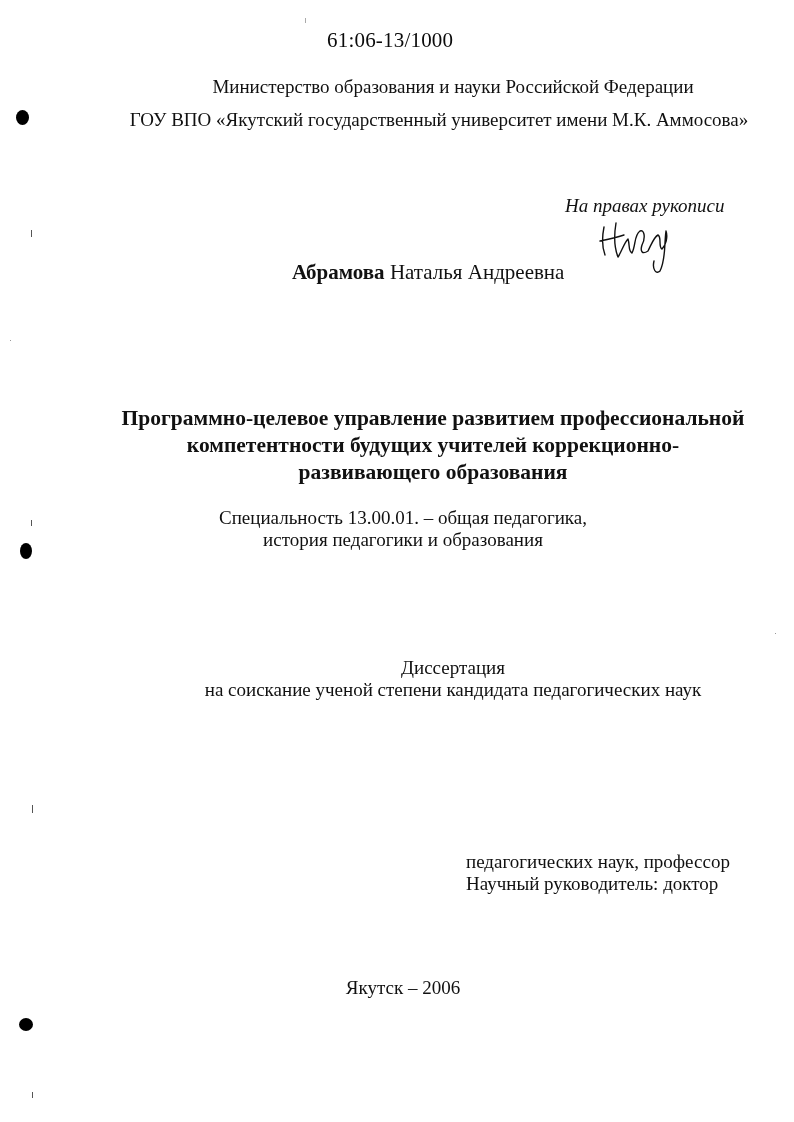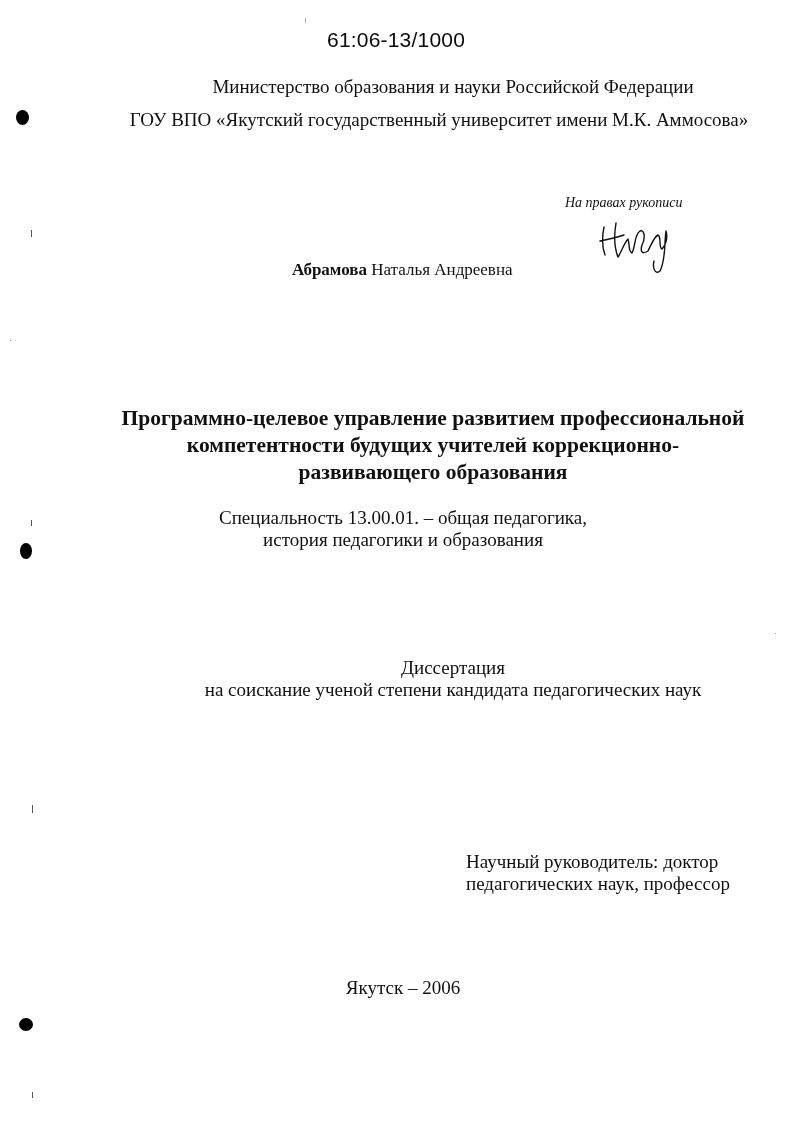--- a/index.html
+++ b/index.html
@@ -17,46 +17,46 @@
     }
     .abs { position: absolute; }
     .center-line {
       position: absolute;
       left: 0;
       width: 794px;
       text-align: center;
       white-space: nowrap;
     }
     .code {
-      font-family: Liberation Sans, sans-serif;
+      font-family: Liberation Serif, serif;
       font-size: 21px;
       left: 327px;
       top: 28px;
       letter-spacing: 0.2px;
       color: #0b0b0b;
     }
     .ministry { top: 76px; font-size: 19px; padding-left: 56px; }
     .university { top: 109px; font-size: 19px; padding-left: 42px; }
     .manuscript {
       left: 565px;
       top: 195px;
-      font-size: 14px;
+      font-size: 19px;
       font-style: italic;
       white-space: nowrap;
     }
     .signature {
       left: 596px;
       top: 215px;
       width: 80px;
       height: 60px;
     }
     .author {
       left: 292px;
       top: 260px;
-      font-size: 17px;
+      font-size: 21px;
       white-space: nowrap;
     }
     .author b { font-weight: bold; }
     .title {
       top: 405px;
       font-size: 21.5px;
       font-weight: bold;
       line-height: 27px;
       padding-left: 36px;
     }
@@ -142,18 +142,18 @@
     <div>Специальность 13.00.01. – общая педагогика,</div>
     <div>история педагогики и образования</div>
   </div>
 
   <div class="center-line dissertation">
     <div>Диссертация</div>
     <div>на соискание ученой степени кандидата педагогических наук</div>
   </div>
 
   <div class="abs supervisor">
+    <div>педагогических наук, профессор</div>
     <div>Научный руководитель: доктор</div>
-    <div>педагогических наук, профессор</div>
   </div>
 
   <div class="center-line city">Якутск – 2006</div>
 </div>
 
 </body></html>

